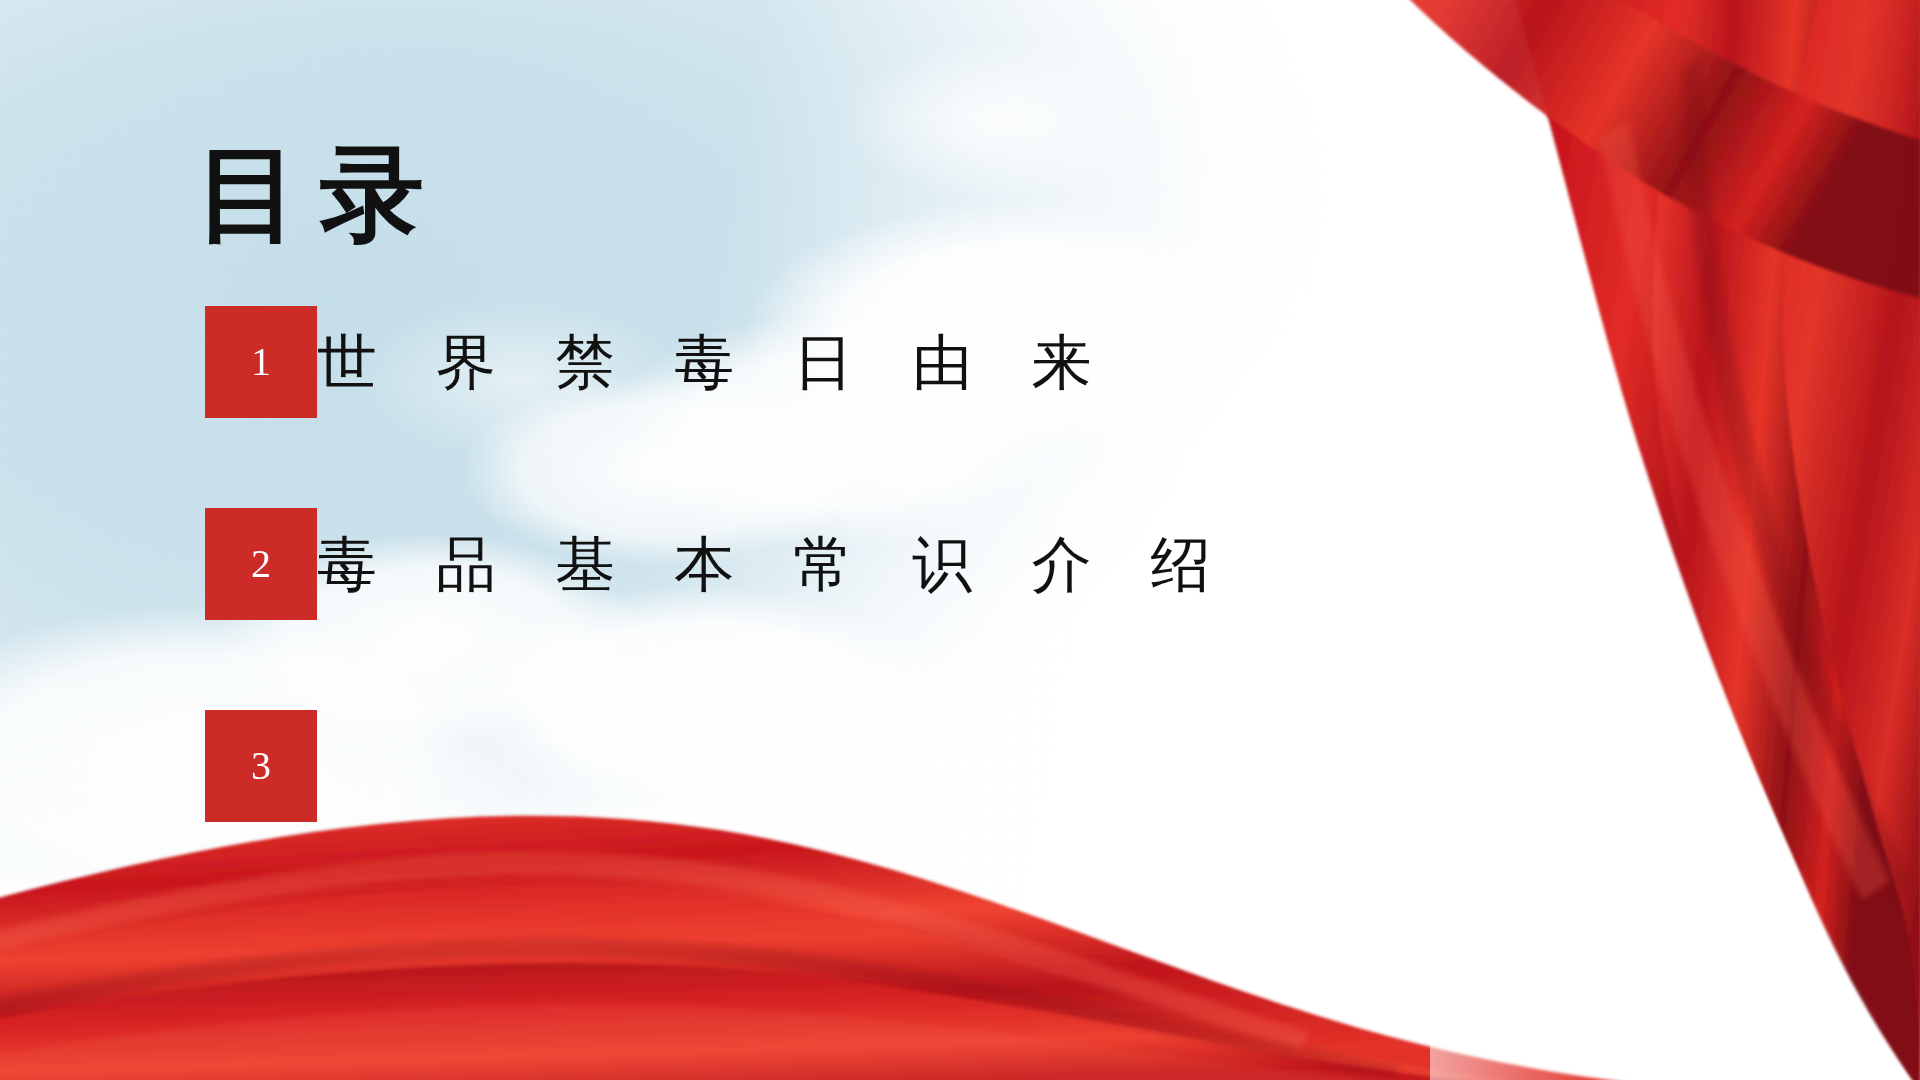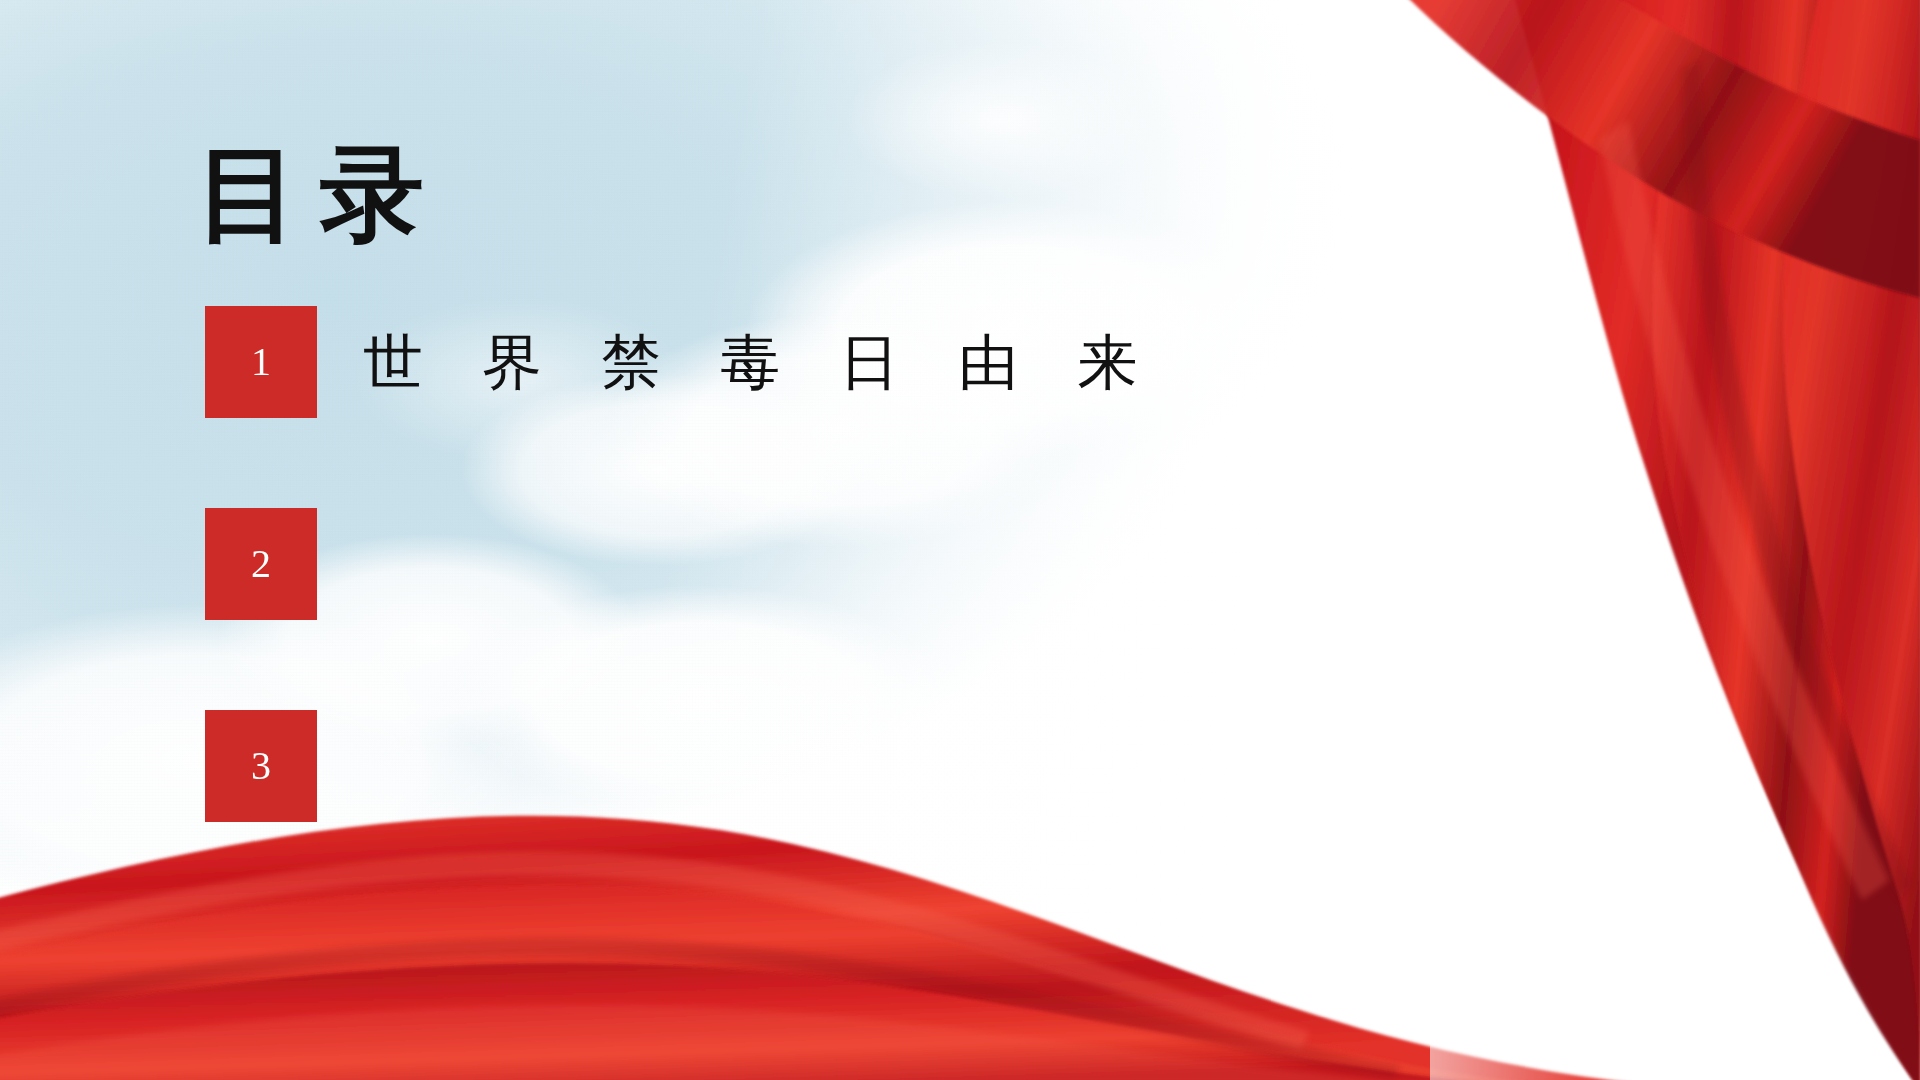--- a/index.html
+++ b/index.html
@@ -137,21 +137,20 @@
   }
   .toc-badge-num {
     color: #ffffff;
     font-size: 40px;
     line-height: 1;
     font-weight: 400;
     font-family: "Liberation Serif", "DejaVu Serif", serif;
   }
 
   .toc-label {
-    margin-left: 46px;
     font-size: 60px;
     line-height: 1;
     color: #111111;
     font-weight: 500;
     letter-spacing: 20px;
     white-space: nowrap;
     font-family: "DejaVu Sans", "Liberation Sans", sans-serif;
   }
 </style>
 </head>
@@ -271,20 +270,21 @@
         <div class="toc-badge">
           <span class="toc-badge-num">1</span>
         </div>
         <div class="toc-label">世 界 禁 毒 日 由 来</div>
       </div>
 
       <div class="toc-item i2">
         <div class="toc-badge">
           <span class="toc-badge-num">2</span>
         </div>
+        <div class="toc-label">毒 品 基 本 常 识 介 绍</div>
       </div>
 
       <div class="toc-item i3">
         <div class="toc-badge">
           <span class="toc-badge-num">3</span>
         </div>
       </div>
 
     </div>
   </div>

